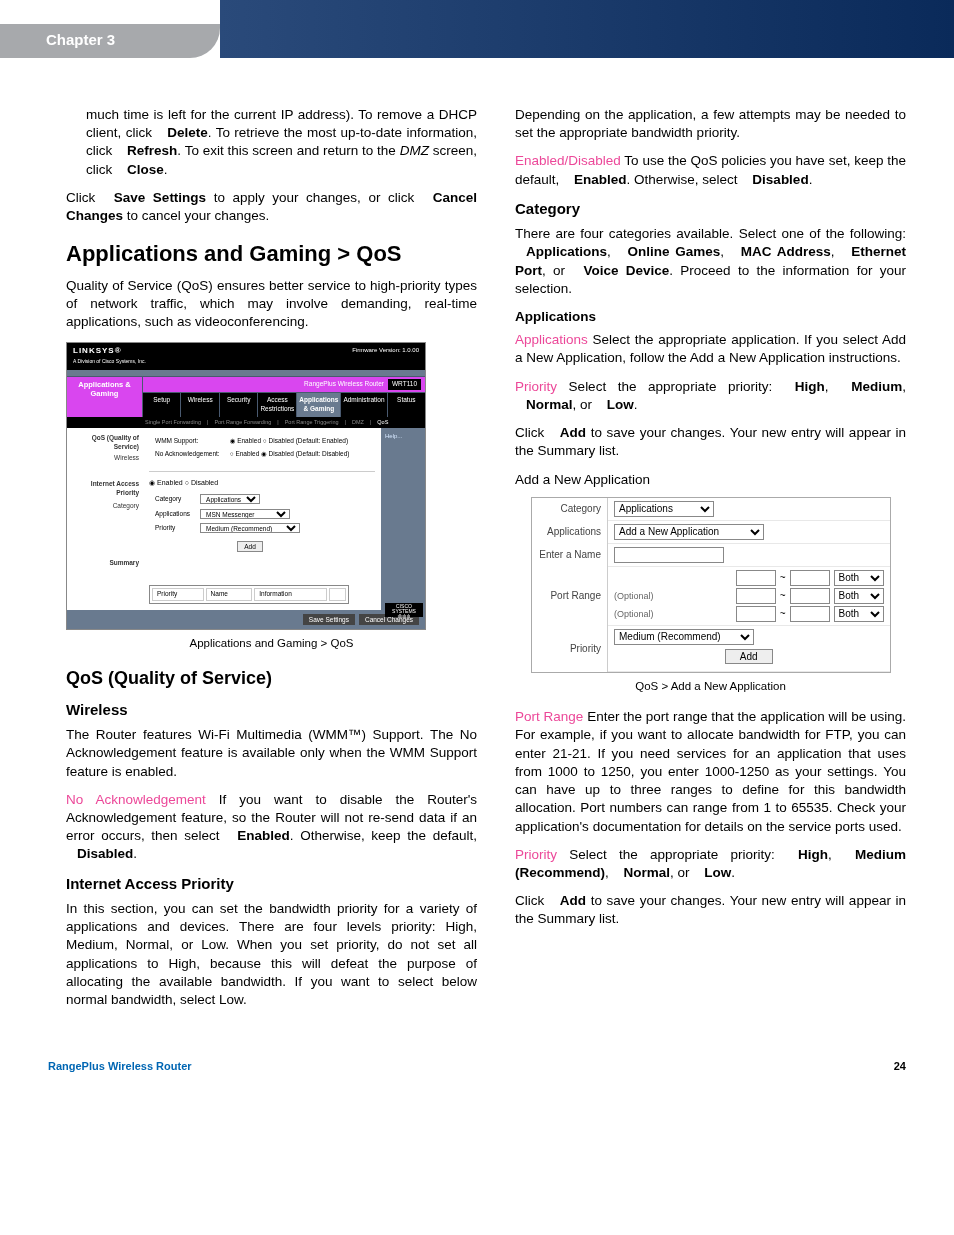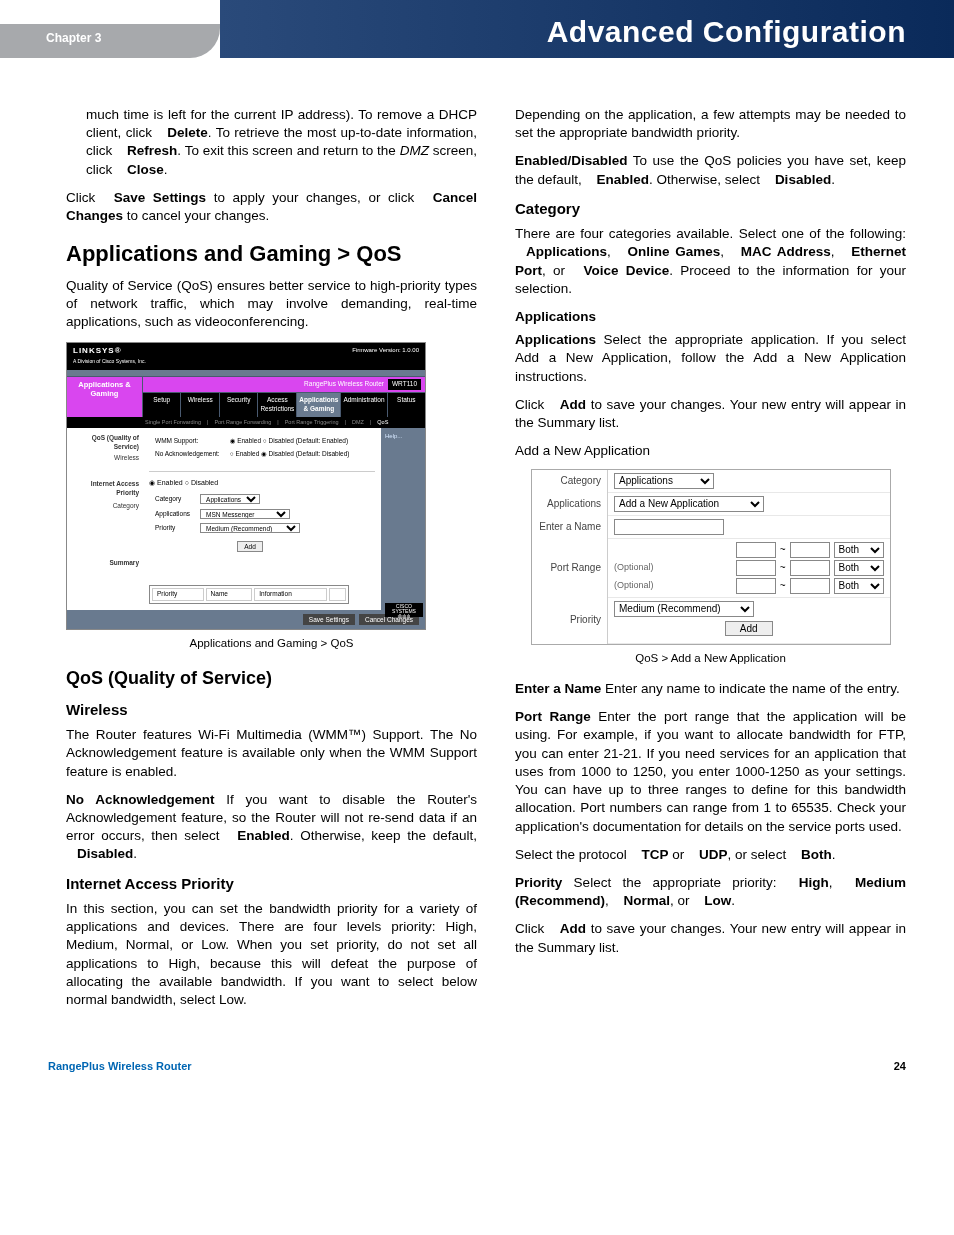--- a/index.html
+++ b/index.html
@@ -28,21 +28,21 @@
     right: 0; top: 0;
     width: 734px; height: 58px;
     background: linear-gradient(to right, #2a4a7a, #0a2a5a);
     border-bottom-left-radius: 0;
   }
   .header .chapter {
     position: absolute;
     left: 46px; top: 30px;
     color: #fff;
     font-weight: bold;
-    font-size: 12px;
+    font-size: 15px;
     font-family: "Myriad Pro Cond", "Arial Narrow", sans-serif;
   }
   .header .title {
     position: absolute;
     right: 48px; top: 12px;
     color: #fff;
     font-weight: bold;
     font-size: 30px;
     font-family: "Myriad Pro Cond", "Arial Narrow", sans-serif;
     letter-spacing: 0.5px;
@@ -73,21 +73,21 @@
     font-weight: bold;
     font-size: 15px;
     margin: 10px 0 6px;
   }
   h5 {
     font-family: "Myriad Pro Cond", "Arial Narrow", sans-serif;
     font-weight: bold;
     font-size: 13.5px;
     margin: 8px 0 5px;
   }
-  .term { color: #000000; font-weight: bold; }
+  .term { color: #ec4899; font-weight: normal; }
   .b { font-weight: bold; margin-left: 11px; }
   .i { font-style: italic; }
   .caption {
     text-align: center;
     font-size: 11.5px;
     margin: 6px 0 14px;
   }
 
   
   .shot1 {
@@ -232,21 +232,20 @@
   .footer .prod { color: #0066b3; font-weight: bold; }
   .footer .pg { font-weight: bold; }
 </style>
 </head>
 <body>
 
 <div class="header">
   <div class="bar-right"></div>
   <div class="bar-left"></div>
   <div class="chapter">Chapter 3</div>
-  <div class="title">Advanced Configuration</div>
 </div>
 
 <div class="page">
 
   <div class="col left">
     <p>
       <span>much time is left for the current IP address). To remove a DHCP client, click </span><span class="b">Delete</span><span>. To retrieve the most up-to-date information, click </span><span class="b">Refresh</span><span>. To exit this screen and return to the </span><span class="i">DMZ</span><span> screen, click </span><span class="b">Close</span><span>.</span>
     </p>
     <p style="margin-left:-20px">
       <span>Click </span><span class="b">Save Settings</span><span> to apply your changes, or click </span><span class="b">Cancel Changes</span><span> to cancel your changes.</span>
@@ -374,20 +373,23 @@
     <p>
       <span class="term">Enabled/Disabled</span><span>  To use the QoS policies you have set, keep the default, </span><span class="b">Enabled</span><span>. Otherwise, select </span><span class="b">Disabled</span><span>.</span>
     </p>
     <h4>Category</h4>
     <p>
       <span>There are four categories available. Select one of the following: </span><span class="b">Applications</span><span>, </span><span class="b">Online Games</span><span>, </span><span class="b">MAC Address</span><span>, </span><span class="b">Ethernet Port</span><span>, or </span><span class="b">Voice Device</span><span>. Proceed to the information for your selection.</span>
     </p>
     <h5>Applications</h5>
     <p>
       <span class="term">Applications</span><span>  Select the appropriate application. If you select Add a New Application, follow the Add a New Application instructions.</span>
+    </p>
+    <p>
+      <span class="term">Priority</span><span>  Select the appropriate priority: </span><span class="b">High</span><span>, </span><span class="b">Medium</span><span>, </span><span class="b">Normal</span><span>, or </span><span class="b">Low</span><span>.</span>
     </p>
     <p>
       <span>Click </span><span class="b">Add</span><span> to save your changes. Your new entry will appear in the Summary list.</span>
     </p>
     <p class="tight">Add a New Application</p>
 
     <div class="shot2">
       <table>
         <tbody>
             <tr>
@@ -436,27 +438,21 @@
             <select style="width:140px"><option>Medium (Recommend)</option></select>
             <button class="addbtn">Add</button>
           </td>
         </tr>
       </tbody>
         </table>
     </div>
     <div class="caption">QoS &gt; Add a New Application</div>
 
     <p>
-      <span class="term">Enter a Name</span><span>  Enter any name to indicate the name of the entry.</span>
-    </p>
-    <p>
       <span class="term">Port Range</span><span>  Enter the port range that the application will be using. For example, if you want to allocate bandwidth for FTP, you can enter 21-21. If you need services for an application that uses from 1000 to 1250, you enter 1000-1250 as your settings. You can have up to three ranges to define for this bandwidth allocation. Port numbers can range from 1 to 65535. Check your application's documentation for details on the service ports used.</span>
-    </p>
-    <p>
-      <span>Select the protocol </span><span class="b">TCP</span><span> or </span><span class="b">UDP</span><span>, or select </span><span class="b">Both</span><span>.</span>
     </p>
     <p>
       <span class="term">Priority</span><span>  Select the appropriate priority: </span><span class="b">High</span><span>, </span><span class="b">Medium (Recommend)</span><span>, </span><span class="b">Normal</span><span>, or </span><span class="b">Low</span><span>.</span>
     </p>
     <p>
       <span>Click </span><span class="b">Add</span><span> to save your changes. Your new entry will appear in the Summary list.</span>
     </p>
   </div>
 </div>
 

